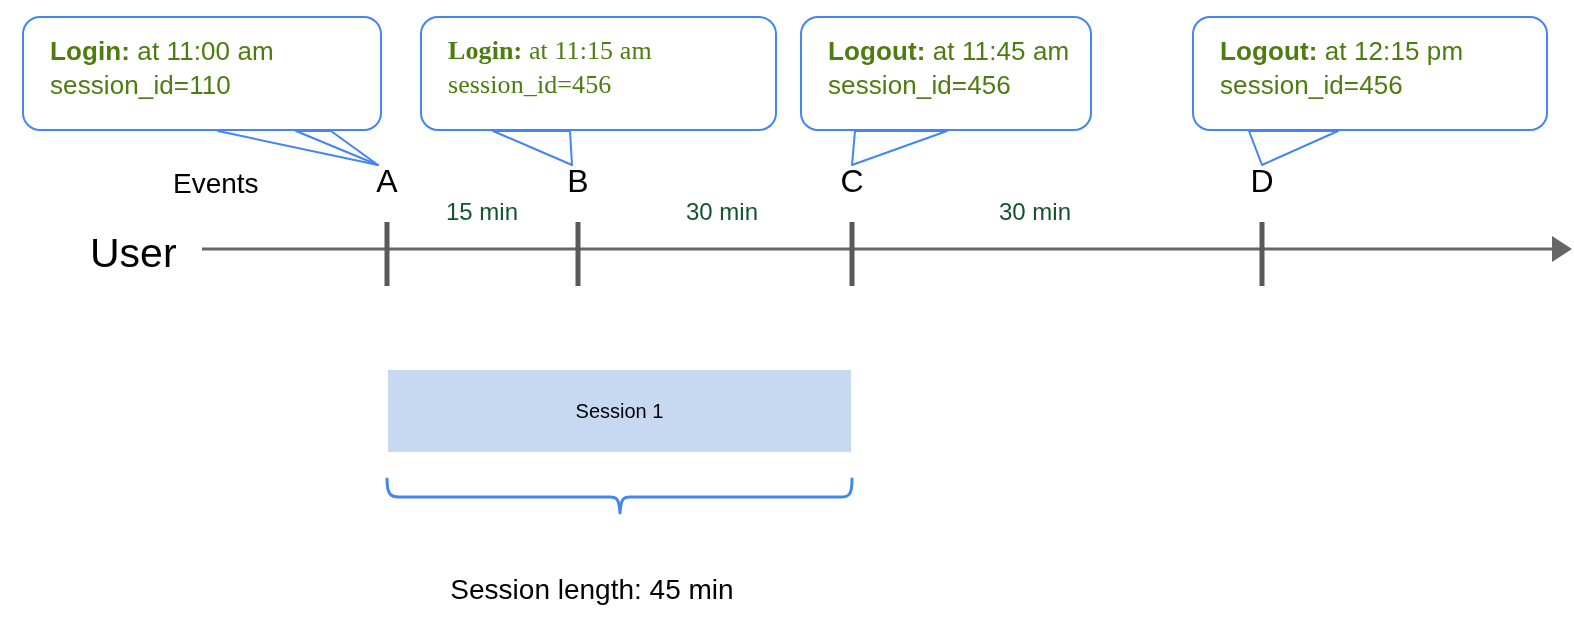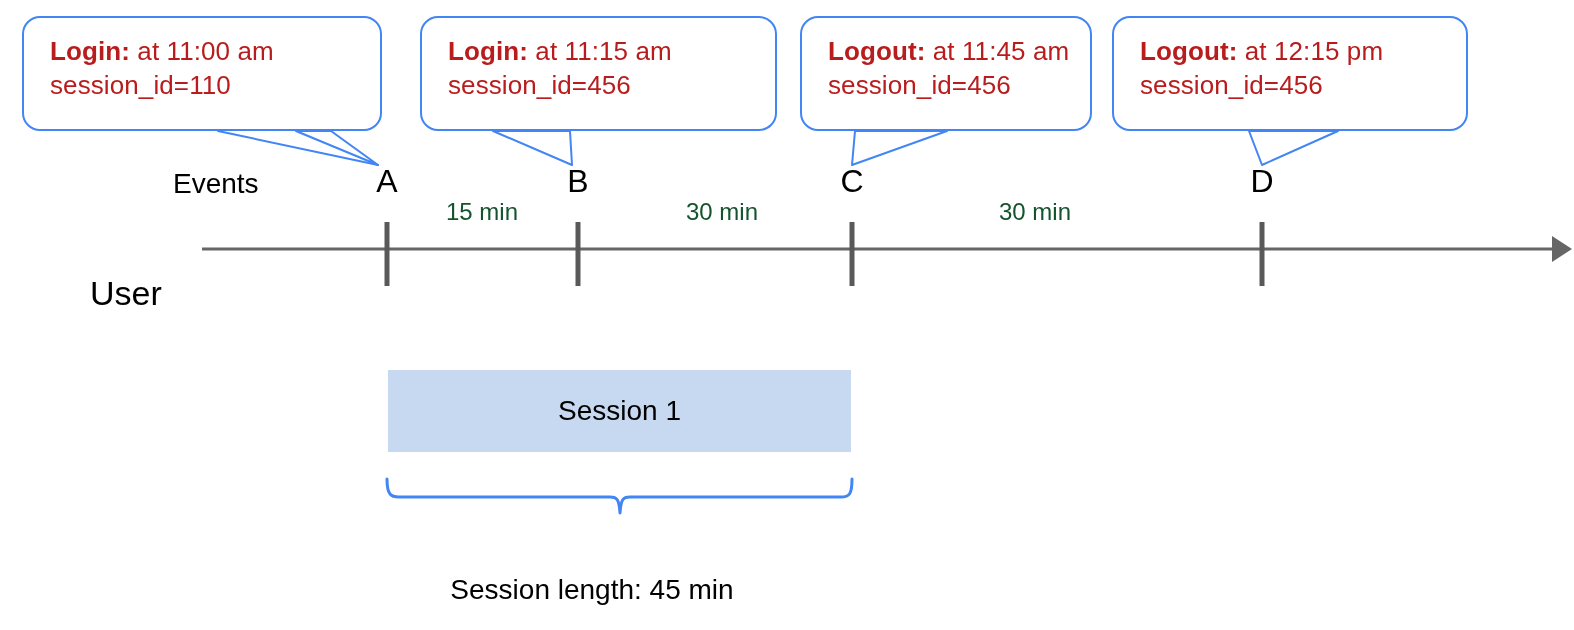--- a/index.html
+++ b/index.html
@@ -30,34 +30,34 @@
   
   .callout {
     position: absolute;
     box-sizing: border-box;
     border: 2px solid #4285f4;
     border-radius: 18px;
     background: #ffffff;
     padding: 16px 0 0 26px;
     line-height: 1.32;
     font-size: 26px;
-    color: #b91c1c;
+    color: #4d7c0f;
     letter-spacing: 0.1px;
   }
   .callout .ln { display: block; white-space: nowrap; }
   .callout .kind { font-weight: bold; }
 
   
   .row-label {
     position: absolute;
     color: #000000;
     white-space: nowrap;
   }
   .label-events { font-size: 28px; }
-  .label-user   { font-size: 34px; margin-top: 44px; }
+  .label-user   { font-size: 41px; }
 
   
   .event-letter {
     position: absolute;
     font-size: 32px;
     color: #000000;
     transform: translateX(-50%);
     white-space: nowrap;
   }
 
@@ -70,21 +70,21 @@
     white-space: nowrap;
   }
 
   
   #session-bar {
     position: absolute;
     background: #c6d9f1;
     display: flex;
     align-items: center;
     justify-content: center;
-    font-size: 28px;
+    font-size: 20px;
     color: #000000;
   }
 
   
   #session-length {
     position: absolute;
     font-size: 28px;
     color: #000000;
     transform: translateX(-50%);
     white-space: nowrap;
@@ -121,31 +121,31 @@
              C 621 499, 623 497, 630 497
              L 841 497
              C 849 497, 852 495, 852 479" fill="none" stroke="#4285f4" stroke-width="3" stroke-linecap="round" stroke-linejoin="round"></path>
   </svg>
 
   <div class="callout" style="left:22px; top:16px; width:360px; height:115px;">
     <span class="ln"><span class="kind">Login:</span><span> at 11:00 am</span></span>
     <span class="ln">session_id=110</span>
   </div>
 
-  <div class="callout" style="left:420px; top:16px; width:357px; height:115px;">
+  <div class="callout" style="left:420px; top:16px; width:357px; height:115px;font-family:Liberation Serif, serif;">
     <span class="ln"><span class="kind">Login:</span><span> at 11:15 am</span></span>
     <span class="ln">session_id=456</span>
   </div>
 
   <div class="callout" style="left:800px; top:16px; width:292px; height:115px;">
     <span class="ln"><span class="kind">Logout:</span><span> at 11:45 am</span></span>
     <span class="ln">session_id=456</span>
   </div>
 
-  <div class="callout" style="left:1112px; top:16px; width:356px; height:115px;">
+  <div class="callout" style="left:1192px; top:16px; width:356px; height:115px;">
     <span class="ln"><span class="kind">Logout:</span><span> at 12:15 pm</span></span>
     <span class="ln">session_id=456</span>
   </div>
 
   <div class="row-label label-events" style="left:173px; top:168px;">Events</div>
 
   <div class="row-label label-user" style="left:90px; top:230px;">User</div>
 
   <div class="event-letter" style="left:387px; top:163px;">A</div>
   <div class="event-letter" style="left:578px; top:163px;">B</div>

